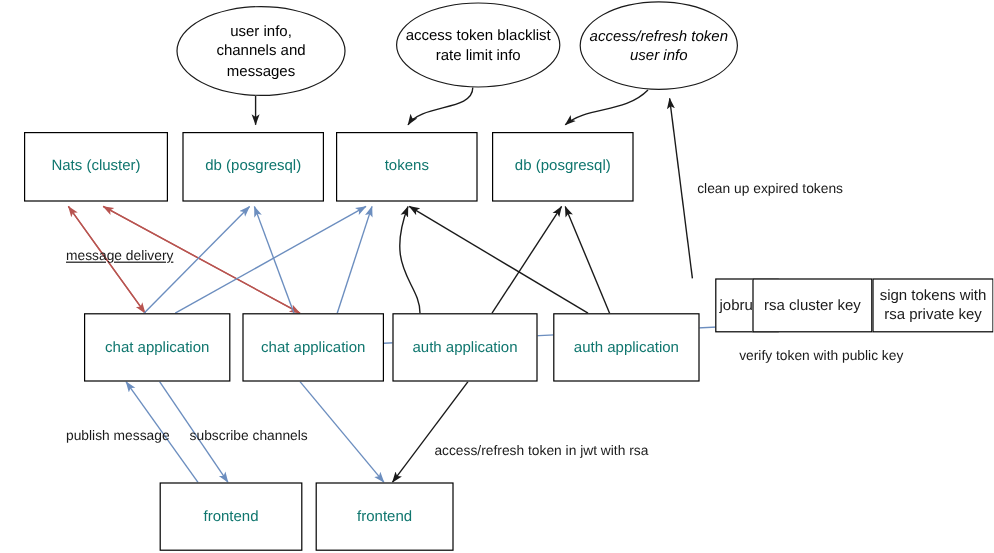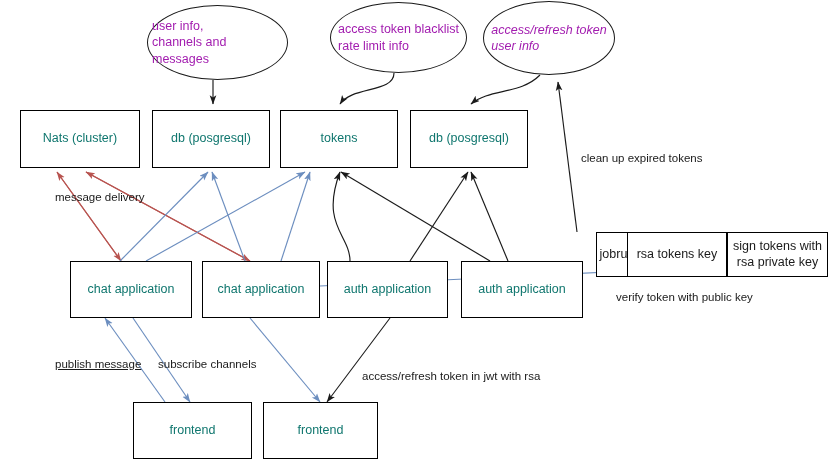--- a/index.html
+++ b/index.html
@@ -3,22 +3,22 @@
 <meta charset="utf-8">
 <style>
   html,body{margin:0;padding:0;background:#ffffff;}
   body{font-family:"Liberation Sans", sans-serif;}
   #canvas{position:relative;width:828px;height:461px;background:#ffffff;overflow:hidden;}
   svg#wires{position:absolute;left:0;top:0;width:828px;height:461px;}
   .node{position:absolute;box-sizing:border-box;border:1.3px solid #000;background:#ffffff;
         display:flex;align-items:center;justify-content:center;text-align:center;
         font-size:12.5px;color:#0f766e;line-height:1.25;}
   .ell{position:absolute;box-sizing:border-box;border:1.3px solid #1a1a1a;border-radius:50%;
-       background:#ffffff;display:flex;align-items:center;justify-content:center;
-       font-size:12.5px;color:#a21caf;line-height:1.3;padding:0 4px;}
+       background:#ffffff;display:flex;align-items:center;justify-content:center;text-align:center;
+       font-size:12.5px;color:#000000;line-height:1.3;padding:0 4px;}
   .edge-label{position:absolute;font-size:11.5px;color:#1a1a1a;white-space:nowrap;background:transparent;}
   .tcell{position:absolute;box-sizing:border-box;border:1.3px solid #000;background:#ffffff;
          display:flex;align-items:center;justify-content:center;text-align:center;
          font-size:12.5px;color:#1a1a1a;line-height:1.25;}
 </style>
 </head>
 <body>
 
 <div id="canvas">
 
@@ -75,25 +75,25 @@
       <div class="node" style="left: 202px; top: 261px; width: 118px; height: 57px;">chat application</div>
       <div class="node" style="left: 327px; top: 261px; width: 121px; height: 57px;">auth application</div>
       <div class="node" style="left: 461px; top: 261px; width: 122px; height: 57px;">auth application</div>
     </div>
   <div id="frontend-layer">
       <div class="node" style="left: 133px; top: 402px; width: 119px; height: 57px;">frontend</div>
       <div class="node" style="left: 263px; top: 402px; width: 115px; height: 57px;">frontend</div>
     </div>
   <div id="table-layer">
       <div class="tcell" style="left: 556px; top: 232px; width: 53px; height: 45px; margin-left: 40px;">jobrunur</div>
-      <div class="tcell" style="left: 627px; top: 232px; width: 100px; height: 45px;">rsa tokens key</div>
+      <div class="tcell" style="left: 627px; top: 232px; width: 100px; height: 45px;">rsa cluster key</div>
       <div class="tcell" style="left: 727px; top: 232px; width: 101px; height: 45px;">sign tokens with<br>rsa private key</div>
     </div>
   <div id="label-layer">
-      <div class="edge-label" style="left: 55px; top: 191px;">message delivery</div>
+      <div class="edge-label" style="left: 55px; top: 208px; text-decoration: underline;">message delivery</div>
       <div class="edge-label" style="left: 581px; top: 152px;">clean up expired tokens</div>
       <div class="edge-label" style="left: 616px; top: 291px;">verify token with public key</div>
-      <div class="edge-label" style="left: 55px; top: 358px; text-decoration: underline;">publish message</div>
+      <div class="edge-label" style="left: 55px; top: 358px;">publish message</div>
       <div class="edge-label" style="left: 158px; top: 358px;">subscribe channels</div>
       <div class="edge-label" style="left: 362px; top: 370px;">access/refresh token in jwt with rsa</div>
     </div>
 
 </div>
 
 </body></html>

